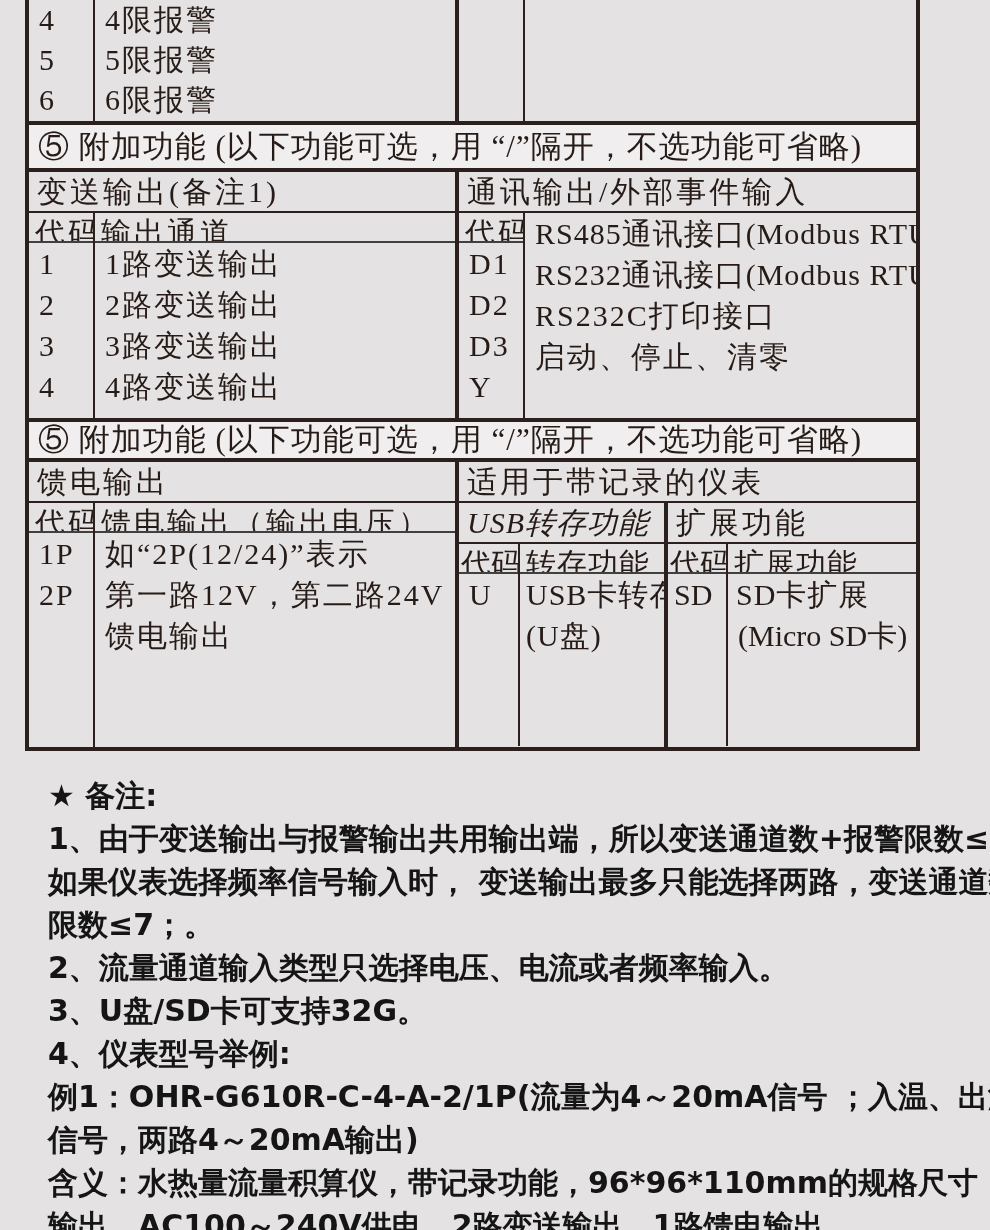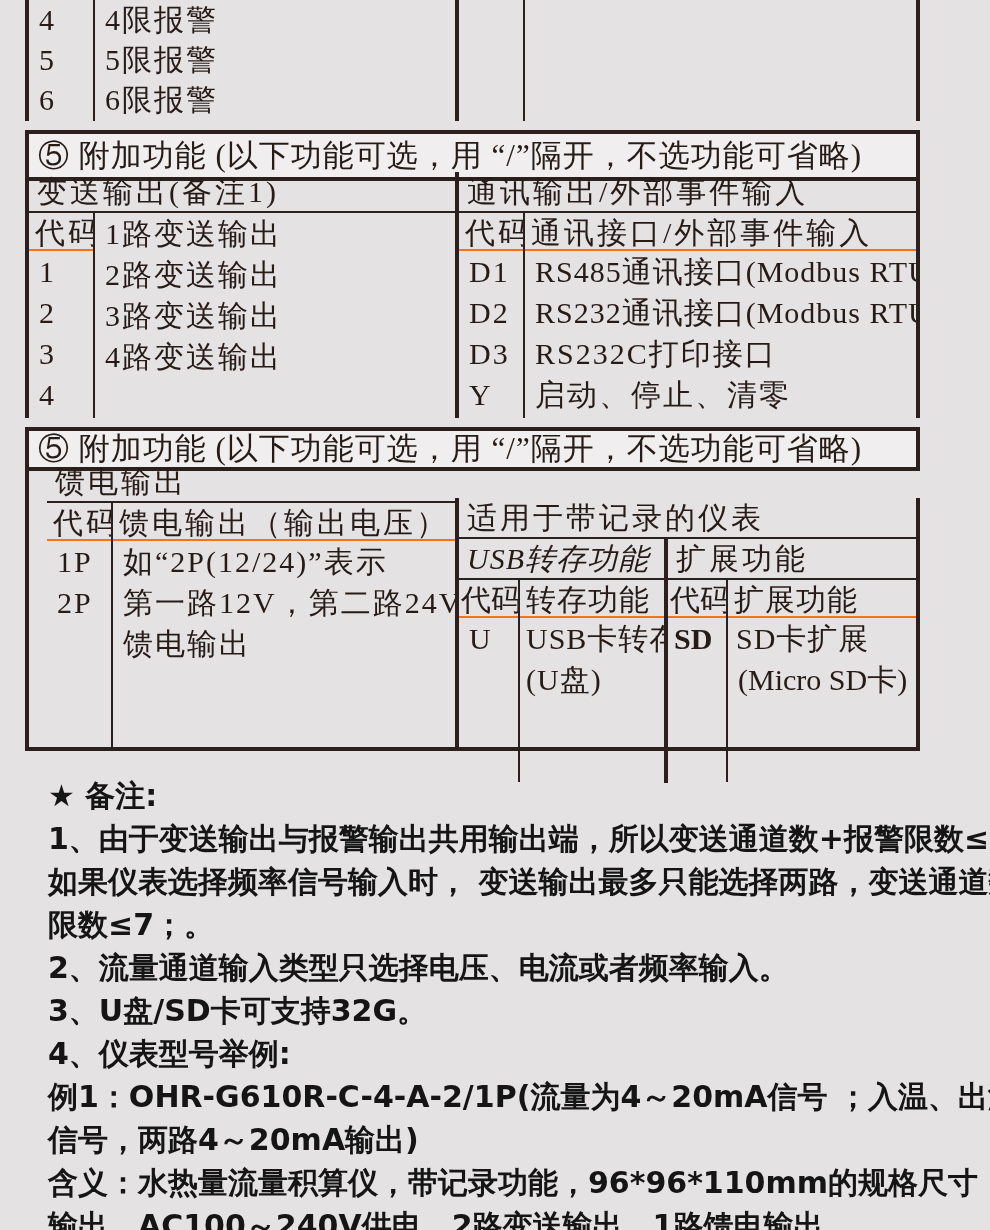--- a/index.html
+++ b/index.html
@@ -10,24 +10,24 @@
   .flex{display:flex;}
   
   .half-l{width:430px;box-sizing:border-box;border-left:4px solid #2b201e;}
   .half-r{width:465px;box-sizing:border-box;border-left:4px solid #2b201e;border-right:4px solid #2b201e;}
   .code-col{width:66px;box-sizing:border-box;border-right:2px solid #2b201e;}
   .desc-col{flex:1;min-width:0;}
   .cl{height:40px;line-height:40px;font-size:30px;letter-spacing:2px;padding-left:10px;white-space:nowrap;overflow:hidden;}
   .cl41{height:41px;line-height:41px;font-size:30px;letter-spacing:2px;padding-left:10px;white-space:nowrap;overflow:hidden;}
   .sec-title{height:41px;line-height:39px;box-sizing:border-box;border-bottom:2px solid #2b201e;
              font-size:30px;letter-spacing:3px;padding-left:8px;white-space:nowrap;}
-  .col-head{height:38px;line-height:39px;box-sizing:border-box;border-bottom:2px solid #f97316;
+  .col-head{height:30px;line-height:39px;box-sizing:border-box;border-bottom:2px solid #404040;
             font-size:30px;letter-spacing:3px;padding-left:6px;white-space:nowrap;overflow:hidden;}
   .band{box-sizing:border-box;border:4px solid #2b201e;background:#f0eeee;
-        font-size:31px;letter-spacing:1px;padding-left:9px;white-space:nowrap;overflow:hidden;margin-top:9px;}
+        font-size:31px;letter-spacing:1px;padding-left:9px;white-space:nowrap;overflow:hidden;}
   
   #notes{position:absolute;left:48px;top:774px;width:915px;
          font-family:"DejaVu Sans","Liberation Sans",sans-serif;font-weight:bold;
          font-size:30px;line-height:43px;color:#151515;letter-spacing:0;}
   .note-line{white-space:nowrap;}
 </style>
 </head>
 <body>
 
 <div id="stage">
@@ -59,68 +59,68 @@
         <div class="sec-title">变送输出(备注1)</div>
         <div class="flex" style="height:205px;">
           <div class="code-col">
             <div class="col-head">代码</div>
             <div class="cl41">1</div>
             <div class="cl41">2</div>
             <div class="cl41">3</div>
             <div class="cl41">4</div>
           </div>
           <div class="desc-col">
+            <div class="col-head">输出通道</div>
             <div class="cl41">1路变送输出</div>
             <div class="cl41">2路变送输出</div>
             <div class="cl41">3路变送输出</div>
             <div class="cl41">4路变送输出</div>
           </div>
         </div>
       </div>
       <div class="half-r">
         <div class="sec-title">通讯输出/外部事件输入</div>
         <div class="flex" style="height:205px;">
           <div class="code-col">
             <div class="col-head">代码</div>
             <div class="cl41">D1</div>
             <div class="cl41">D2</div>
             <div class="cl41">D3</div>
             <div class="cl41">Y</div>
           </div>
           <div class="desc-col">
-            <div class="col-head">通讯接口/外部事件输入</div>
             <div class="cl41" style="letter-spacing:1px;">RS485通讯接口(Modbus RTU)</div>
             <div class="cl41" style="letter-spacing:1px;">RS232通讯接口(Modbus RTU)</div>
             <div class="cl41">RS232C打印接口</div>
             <div class="cl41">启动、停止、清零</div>
           </div>
         </div>
       </div>
     </div>
 
     <div class="abs band" style="left:0;top:418px;width:895px;height:44px;line-height:36px;">⑤ 附加功能 (以下功能可选，用 “/”隔开，不选功能可省略)</div>
 
     <div class="abs flex" style="left:0;top:462px;width:895px;height:289px;">
-      <div class="half-l" style="border-bottom:4px solid #2b201e;padding-left:18px;">
+      <div class="half-l" style="border-bottom:4px solid #2b201e;">
         <div class="sec-title">馈电输出</div>
         <div class="flex" style="height:244px;">
           <div class="code-col">
             <div class="col-head">代码</div>
             <div class="cl41">1P</div>
             <div class="cl41">2P</div>
           </div>
           <div class="desc-col">
             <div class="col-head">馈电输出（输出电压）</div>
             <div class="cl41">如“2P(12/24)”表示</div>
             <div class="cl41">第一路12V，第二路24V</div>
             <div class="cl41">馈电输出</div>
           </div>
         </div>
       </div>
-      <div class="half-r" style="border-bottom:4px solid #2b201e;margin-top:36px;">
+      <div class="half-r" style="border-bottom:4px solid #2b201e;">
         <div class="sec-title">适用于带记录的仪表</div>
         <div class="flex" style="height:244px;">
 
           <div style="width:209px;box-sizing:border-box;border-right:4px solid #2b201e;">
             <div class="sec-title" style="letter-spacing:1px;font-style:italic;">USB转存功能</div>
             <div class="flex" style="height:202px;">
               <div class="code-col" style="width:61px;">
                 <div class="col-head" style="letter-spacing:0;padding-left:2px;">代码</div>
                 <div class="cl41">U</div>
               </div>
@@ -130,21 +130,21 @@
                 <div class="cl41" style="letter-spacing:1px;padding-left:6px;">(U盘)</div>
               </div>
             </div>
           </div>
 
           <div style="flex:1;">
             <div class="sec-title">扩展功能</div>
             <div class="flex" style="height:202px;">
               <div class="code-col" style="width:60px;">
                 <div class="col-head" style="letter-spacing:0;padding-left:2px;">代码</div>
-                <div class="cl41" style="letter-spacing:0;padding-left:6px;font-weight:bold;">SD</div>
+                <div class="cl41" style="letter-spacing:0;padding-left:6px;">SD</div>
               </div>
               <div class="desc-col">
                 <div class="col-head" style="letter-spacing:1px;">扩展功能</div>
                 <div class="cl41" style="letter-spacing:1px;padding-left:8px;">SD卡扩展</div>
                 <div class="cl41" style="letter-spacing:0;">(Micro SD卡)</div>
               </div>
             </div>
           </div>
         </div>
       </div>

